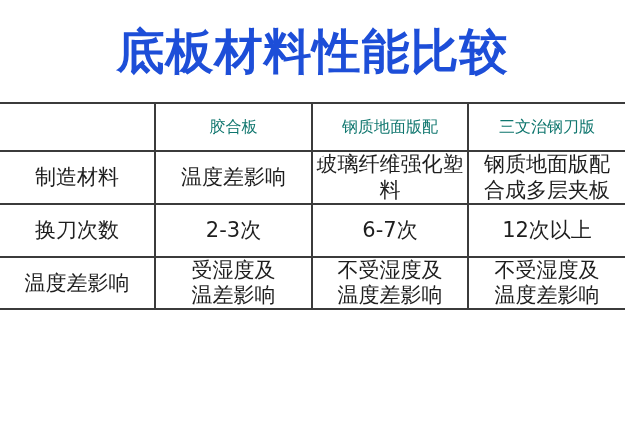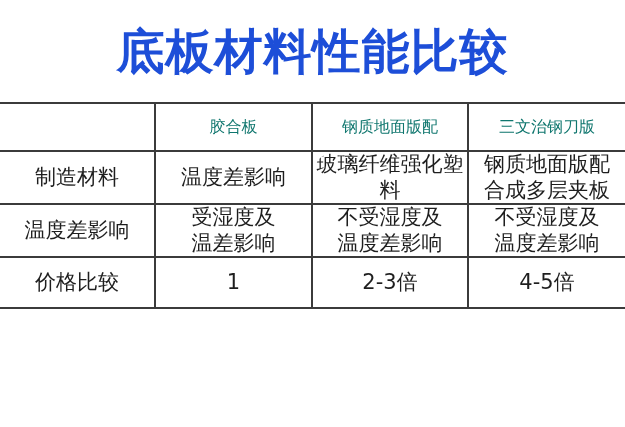--- a/index.html
+++ b/index.html
@@ -85,28 +85,28 @@
   </thead>
   <tbody>
     <tr>
       <td class="row-label">制造材料</td>
       <td>温度差影响</td>
       <td class="cell-small">玻璃纤维强化塑料</td>
       <td>钢质地面版配
 合成多层夹板</td>
     </tr>
     <tr>
+      <td class="row-label">换刀次数</td>
+      <td>2-3次</td>
+      <td>6-7次</td>
+      <td>12次以上</td>
+    </tr>
+    <tr>
       <td class="row-label">温度差影响</td>
       <td>受湿度及
 温差影响</td>
       <td>不受湿度及
 温度差影响</td>
       <td>不受湿度及
 温度差影响</td>
     </tr>
-    <tr>
-      <td class="row-label">价格比较</td>
-      <td>1</td>
-      <td>2-3倍</td>
-      <td>4-5倍</td>
-    </tr>
   </tbody>
 </table>
 
 </body></html>

